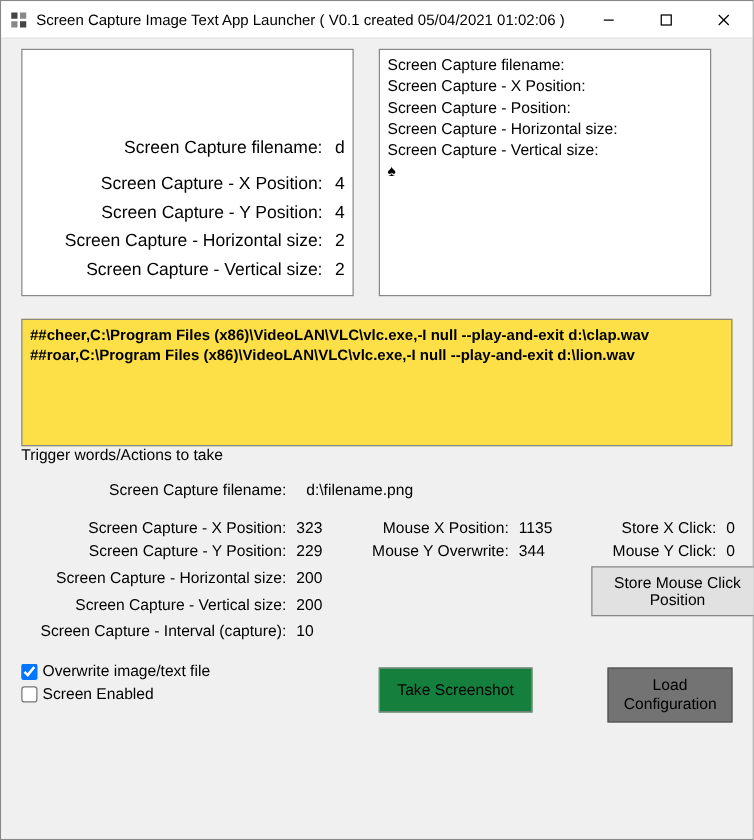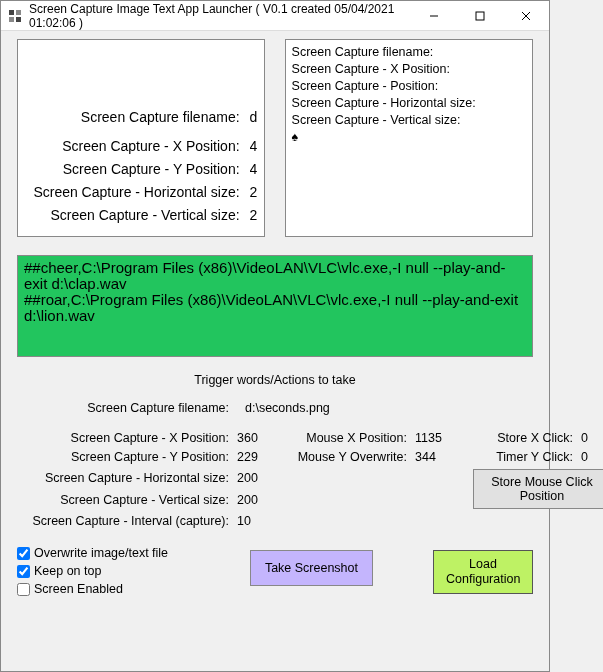--- a/index.html
+++ b/index.html
@@ -7,21 +7,21 @@
     margin: 0;
     font-family: "Segoe UI", Tahoma, sans-serif;
     font-size: 12.5px;
     background: #f0f0f0;
     width: 603px;
     height: 672px;
     overflow: hidden;
     color: #000;
   }
   .window {
-    width: 550px;
+    width: 603px;
     height: 672px;
     background: #fff;
     border: 1px solid #888;
     display: flex;
     flex-direction: column;
   }
   .titlebar {
     height: 30px;
     background: #fff;
     display: flex;
@@ -88,30 +88,30 @@
   .caption-row {
     display: flex;
     margin-top: 6px;
     margin-bottom: 12px;
   }
   .caption-row .cap { text-align: center; font-size: 12.5px; }
   .cap-left { width: 266px; }
   .cap-right { width: 266px; margin-left: 20px; }
   .trigger-box {
     border: 1px solid #888;
-    background: #22c55e;
+    background: #fde047;
     height: 102px;
     padding: 4px 6px;
-    font-size: 15px;
+    font-size: 12px;
     line-height: 16px;
     overflow: hidden;
+    font-weight: bold;
   }
   .trigger-caption {
-    text-align: center;
-    margin-top: 16px;
+    margin-top: 0;
     margin-bottom: 14px;
   }
   .info-grid {
     display: grid;
     grid-template-columns: 212px 50px 112px 50px 100px 30px;
     row-gap: 5px;
     column-gap: 8px;
     font-size: 12.5px;
     align-items: center;
   }
@@ -140,21 +140,21 @@
     display: flex;
     flex-direction: column;
     gap: 4px;
     font-size: 12.5px;
   }
   .checks label { display: flex; align-items: center; gap: 4px; }
   .checks input[type=checkbox] { margin: 0; width: 13px; height: 13px; }
   .spacer { flex: 1; }
   .take-btn {
     border: 1px solid #888;
-    background: #c4b5fd;
+    background: #15803d;
     padding: 10px 14px;
     font-size: 12.5px;
     margin-right: 60px;
     margin-top: 4px;
   }
   .load-btn {
     border: 1px solid #555;
     background: #7fff00;
     background: #9acd32;
     background: #7cfc00;
@@ -252,36 +252,36 @@
     </div>
 
     <div class="trigger-box">
       <div>##cheer,C:\Program Files (x86)\VideoLAN\VLC\vlc.exe,-I null --play-and-exit d:\clap.wav</div>
       <div>##roar,C:\Program Files (x86)\VideoLAN\VLC\vlc.exe,-I null --play-and-exit d:\lion.wav</div>
     </div>
     <div class="trigger-caption">Trigger words/Actions to take</div>
 
     <div class="filename-row">
       <span class="lbl">Screen Capture filename:</span>
-      <span>d:\seconds.png</span>
+      <span>d:\filename.png</span>
     </div>
 
     <div class="info-grid">
       <span class="lbl">Screen Capture - X Position:</span>
-      <span class="val">360</span>
+      <span class="val">323</span>
       <span class="lbl">Mouse X Position:</span>
       <span class="val">1135</span>
       <span class="lbl">Store X Click:</span>
       <span class="val">0</span>
 
       <span class="lbl">Screen Capture - Y Position:</span>
       <span class="val">229</span>
       <span class="lbl">Mouse Y Overwrite:</span>
       <span class="val">344</span>
-      <span class="lbl">Timer Y Click:</span>
+      <span class="lbl">Mouse Y Click:</span>
       <span class="val">0</span>
 
       <span class="lbl">Screen Capture - Horizontal size:</span>
       <span class="val">200</span>
       <span></span>
         <span></span>
       <div class="store-btn">
           <span>Store Mouse Click Position</span>
         </div>
 
@@ -298,27 +298,23 @@
         <span></span>
     </div>
 
     <div class="bottom-row">
       <div class="checks">
         <label>
             <input type="checkbox" checked="" style="">
             <span>Overwrite image/text file</span>
           </label>
         <label>
-            <input type="checkbox" checked="" style="">
-            <span>Keep on top</span>
-          </label>
-        <label>
             <input type="checkbox" style="">
             <span>Screen Enabled</span>
           </label>
       </div>
       <div class="spacer"></div>
       <div class="take-btn"><span>Take Screenshot</span></div>
-      <div class="load-btn" style="background:#bef264"><span>Load Configuration</span></div>
+      <div class="load-btn" style="background:#737373"><span>Load Configuration</span></div>
     </div>
 
   </div>
 </div>
 
 </body></html>

